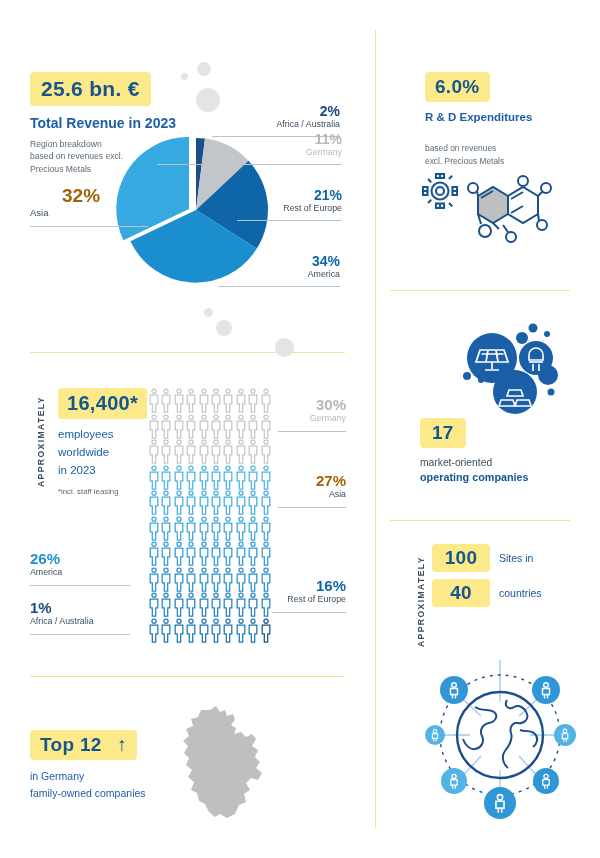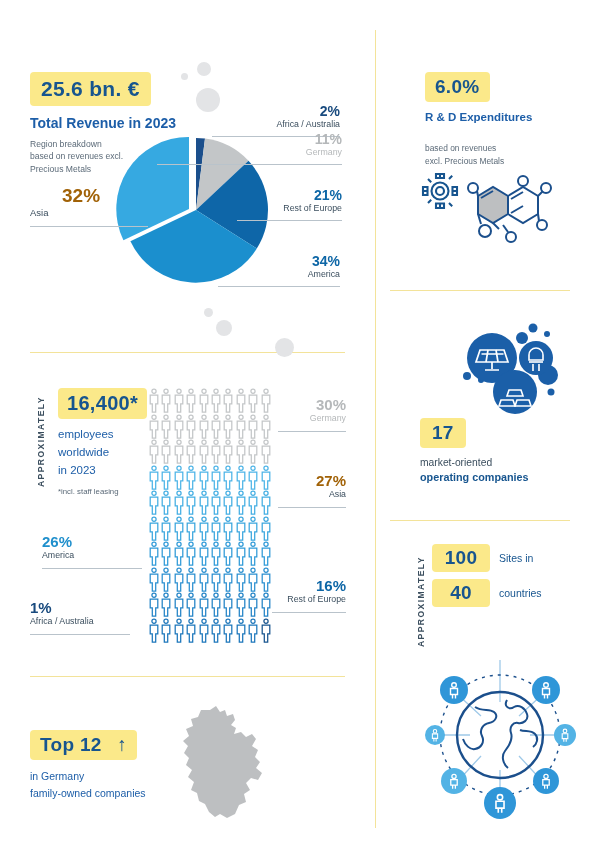--- a/index.html
+++ b/index.html
@@ -1003,21 +1003,21 @@
     <div class="lbl">Asia</div>
     <div class="rule" style="width:68px;"></div>
   </div>
 
   <div class="emp-lab" style="left:272px;top:578px;width:74px;">
     <div class="pct c-dblue">16%</div>
     <div class="lbl">Rest of Europe</div>
     <div class="rule" style="width:74px;"></div>
   </div>
 
-  <div class="emp-lab-l" style="left:30px;top:534px;margin-left:12px;">
+  <div class="emp-lab-l" style="left:30px;top:551px;">
     <div class="pct c-mblue">26%</div>
     <div class="lbl">America</div>
     <div class="rule"></div>
   </div>
 
   <div class="emp-lab-l" style="left:30px;top:600px;">
     <div class="pct c-navy">1%</div>
     <div class="lbl">Africa / Australia</div>
     <div class="rule"></div>
   </div>

